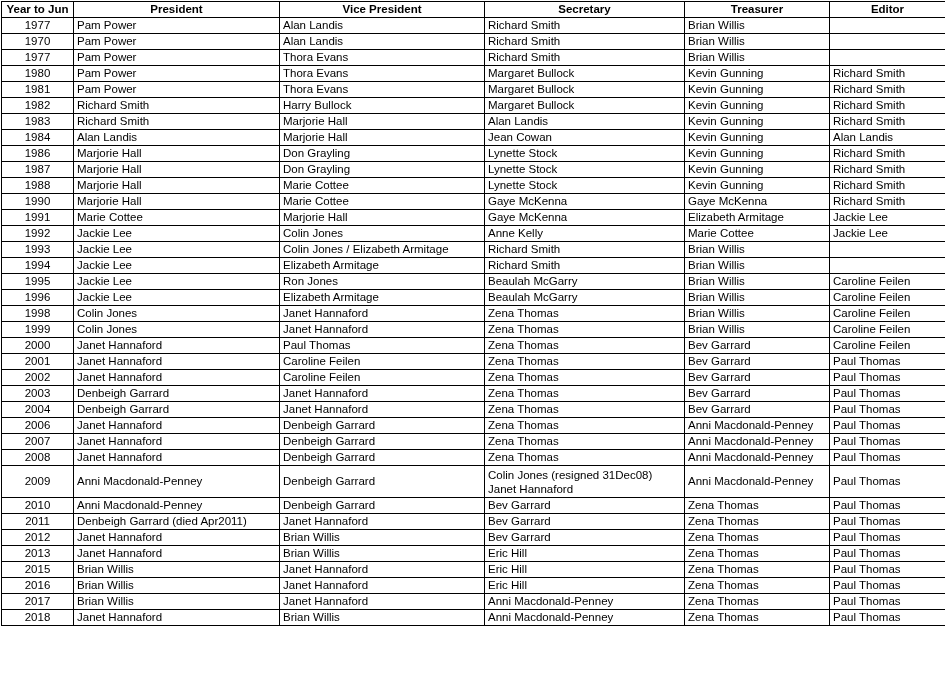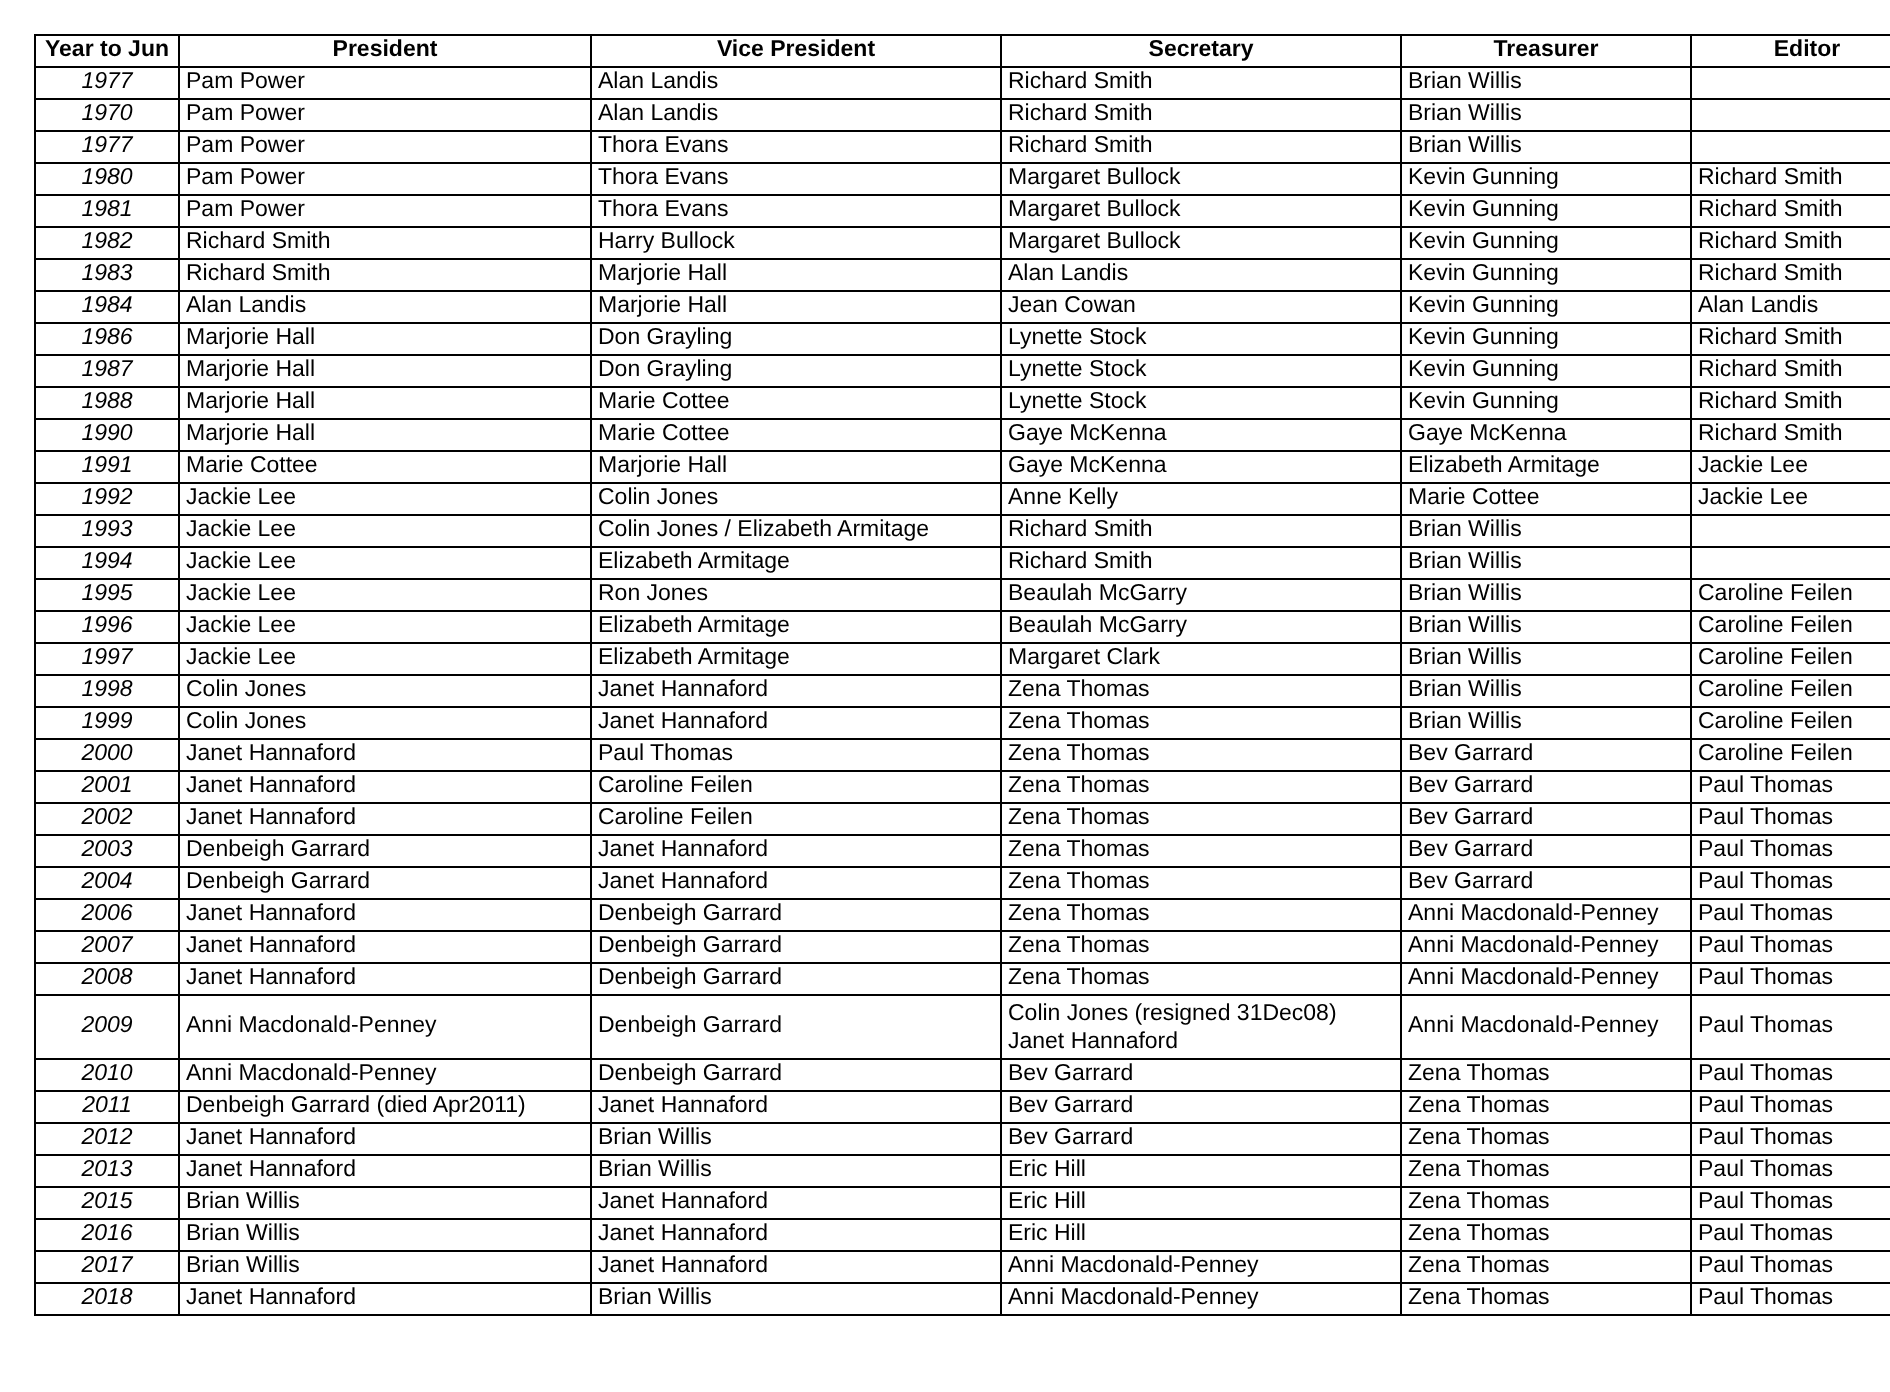--- a/index.html
+++ b/index.html
@@ -11,21 +11,21 @@
   body {
     font-family: "Liberation Sans", sans-serif;
     width: 945px;
     height: 696px;
     overflow: hidden;
   }
   #table-wrap {
     width: 940px;
     height: 696px;
     box-sizing: border-box;
-    padding: 16px;
+    padding: 0;
   }
   table.officers {
     border-collapse: collapse;
     width: 944px;
     margin: 1px 0 0 1px;
     table-layout: fixed;
     border: 1px solid #000;
   }
   table.officers th,
   table.officers td {
@@ -48,21 +48,20 @@
   
   col.c-year { width: 72px; }
   col.c-pres { width: 206px; }
   col.c-vice { width: 205px; }
   col.c-sec  { width: 200px; }
   col.c-tres { width: 145px; }
   col.c-edit { width: 116px; }
 
   td.year {
     text-align: center;
-    font-style: italic;
   }
   td.cell {
     text-align: left;
   }
   tr.tall td {
     height: 32px;
     white-space: normal;
     vertical-align: middle;
   }
   tr.tall td.multiline {
@@ -232,28 +231,20 @@
         </tr>
         <tr>
           <td class="year">1996</td>
           <td class="cell">Jackie Lee</td>
           <td class="cell">Elizabeth Armitage</td>
           <td class="cell">Beaulah McGarry</td>
           <td class="cell">Brian Willis</td>
           <td class="cell">Caroline Feilen</td>
         </tr>
         <tr>
-          <td class="year">1997</td>
-          <td class="cell">Jackie Lee</td>
-          <td class="cell">Elizabeth Armitage</td>
-          <td class="cell">Margaret Clark</td>
-          <td class="cell">Brian Willis</td>
-          <td class="cell">Caroline Feilen</td>
-        </tr>
-        <tr>
           <td class="year">1998</td>
           <td class="cell">Colin Jones</td>
           <td class="cell">Janet Hannaford</td>
           <td class="cell">Zena Thomas</td>
           <td class="cell">Brian Willis</td>
           <td class="cell">Caroline Feilen</td>
         </tr>
         <tr>
           <td class="year">1999</td>
           <td class="cell">Colin Jones</td>

